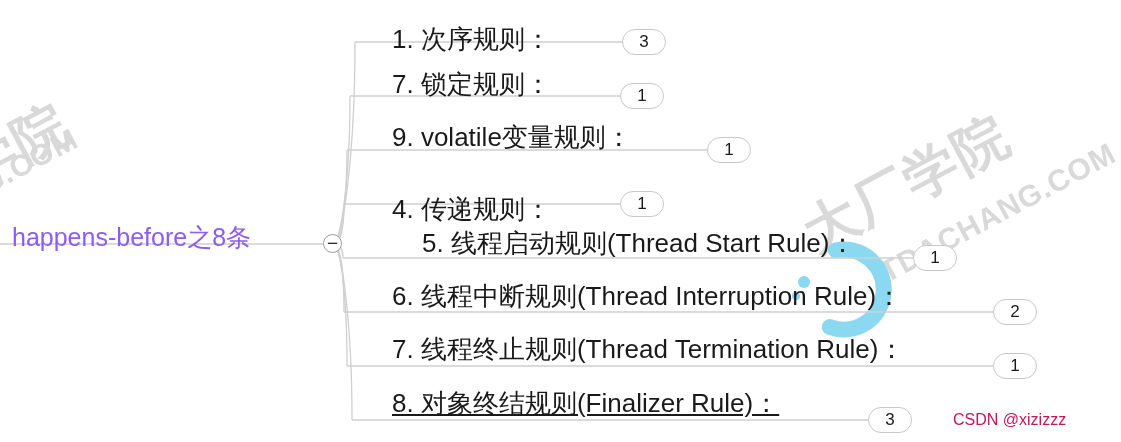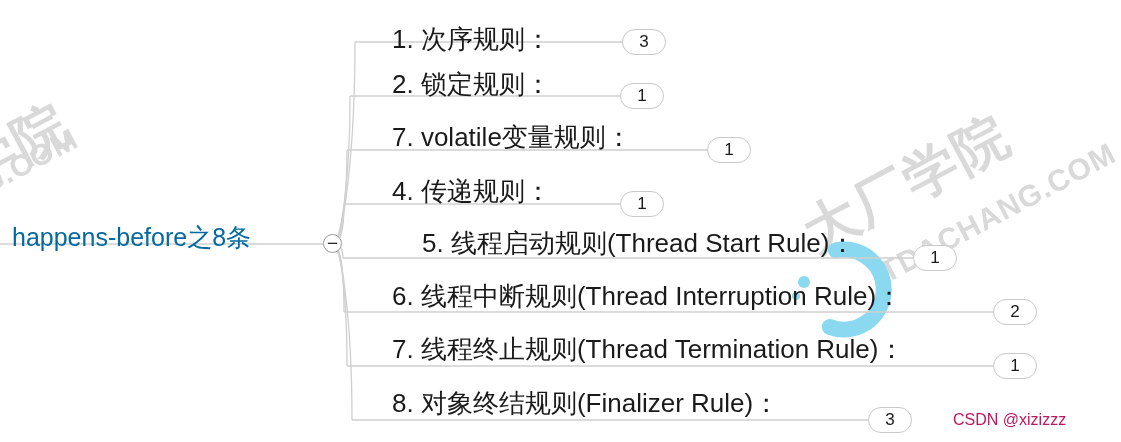--- a/index.html
+++ b/index.html
@@ -53,21 +53,21 @@
     left: 0;
     top: 0;
     width: 1121px;
     height: 442px;
     pointer-events: none;
   }
 
   .root-label {
     position: absolute;
     font-size: 25px;
-    color: #0369a1;
+    color: #8b5cf6;
     white-space: nowrap;
     line-height: 1;
   }
 
   .node-label {
     position: absolute;
     font-size: 26px;
     color: #1a1a1a;
     white-space: nowrap;
     line-height: 1;
@@ -153,31 +153,31 @@
     <line id="root-stem" x1="0" y1="244" x2="323" y2="244" stroke="#cfcfcf" stroke-width="1.3"></line>
   </svg>
 
   <div class="root-label" style="left:12px; top:225px;">happens-before之8条</div>
 
   <div class="collapse-toggle" style="left:323px; top:234px;">−</div>
 
   <div id="nodes-layer">
       <div class="node-label" style="left: 392px; top: 18px; margin-top: 8px;">1. 次序规则：</div>
       <div class="badge" style="left: 622px; top: 29px;">3</div>
-      <div class="node-label" style="left: 392px; top: 71px;">2. 锁定规则：</div>
+      <div class="node-label" style="left: 392px; top: 71px;">7. 锁定规则：</div>
       <div class="badge" style="left: 620px; top: 83px;">1</div>
-      <div class="node-label" style="left: 392px; top: 124px;">7. volatile变量规则：</div>
+      <div class="node-label" style="left: 392px; top: 124px;">9. volatile变量规则：</div>
       <div class="badge" style="left: 707px; top: 137px;">1</div>
-      <div class="node-label" style="left: 392px; top: 178px;">4. 传递规则：</div>
+      <div class="node-label" style="left: 392px; top: 196px;">4. 传递规则：</div>
       <div class="badge" style="left: 620px; top: 191px;">1</div>
       <div class="node-label" style="left: 392px; top: 230px; margin-left: 30px;">5. 线程启动规则(Thread Start Rule)：</div>
       <div class="badge" style="left: 913px; top: 245px;">1</div>
       <div class="node-label" style="left: 392px; top: 283px;">6. 线程中断规则(Thread Interruption Rule)：</div>
       <div class="badge" style="left: 993px; top: 299px;">2</div>
       <div class="node-label" style="left: 392px; top: 336px;">7. 线程终止规则(Thread Termination Rule)：</div>
       <div class="badge" style="left: 993px; top: 353px;">1</div>
-      <div class="node-label" style="left: 392px; top: 390px;">8. 对象终结规则(Finalizer Rule)：</div>
+      <div class="node-label" style="left: 392px; top: 390px; text-decoration: underline;">8. 对象终结规则(Finalizer Rule)：</div>
       <div class="badge" style="left: 868px; top: 407px;">3</div>
     </div>
 
   <div class="csdn-credit" style="left:953px; top:411px;">CSDN @xizizzz</div>
 
 </div>
 
 </body></html>

